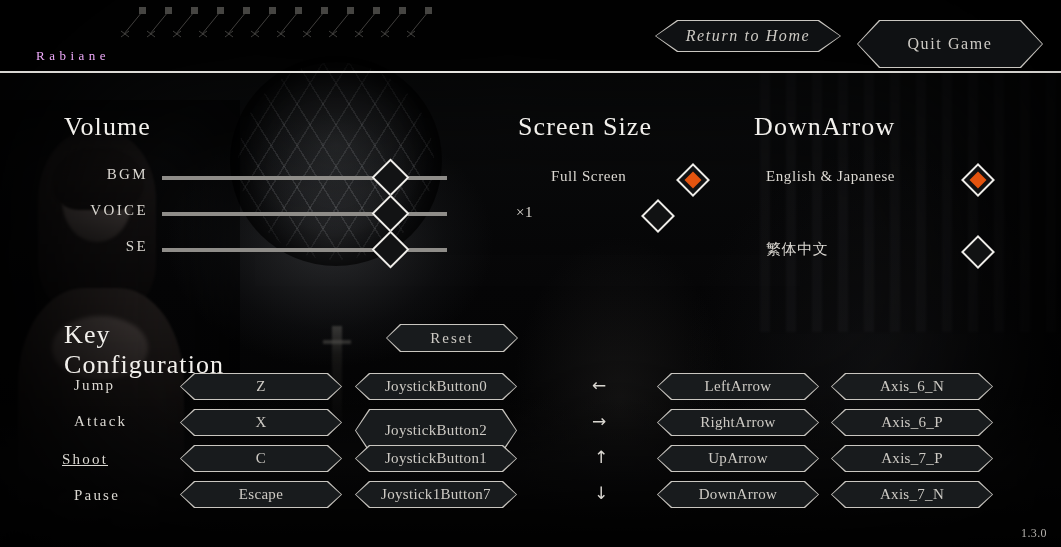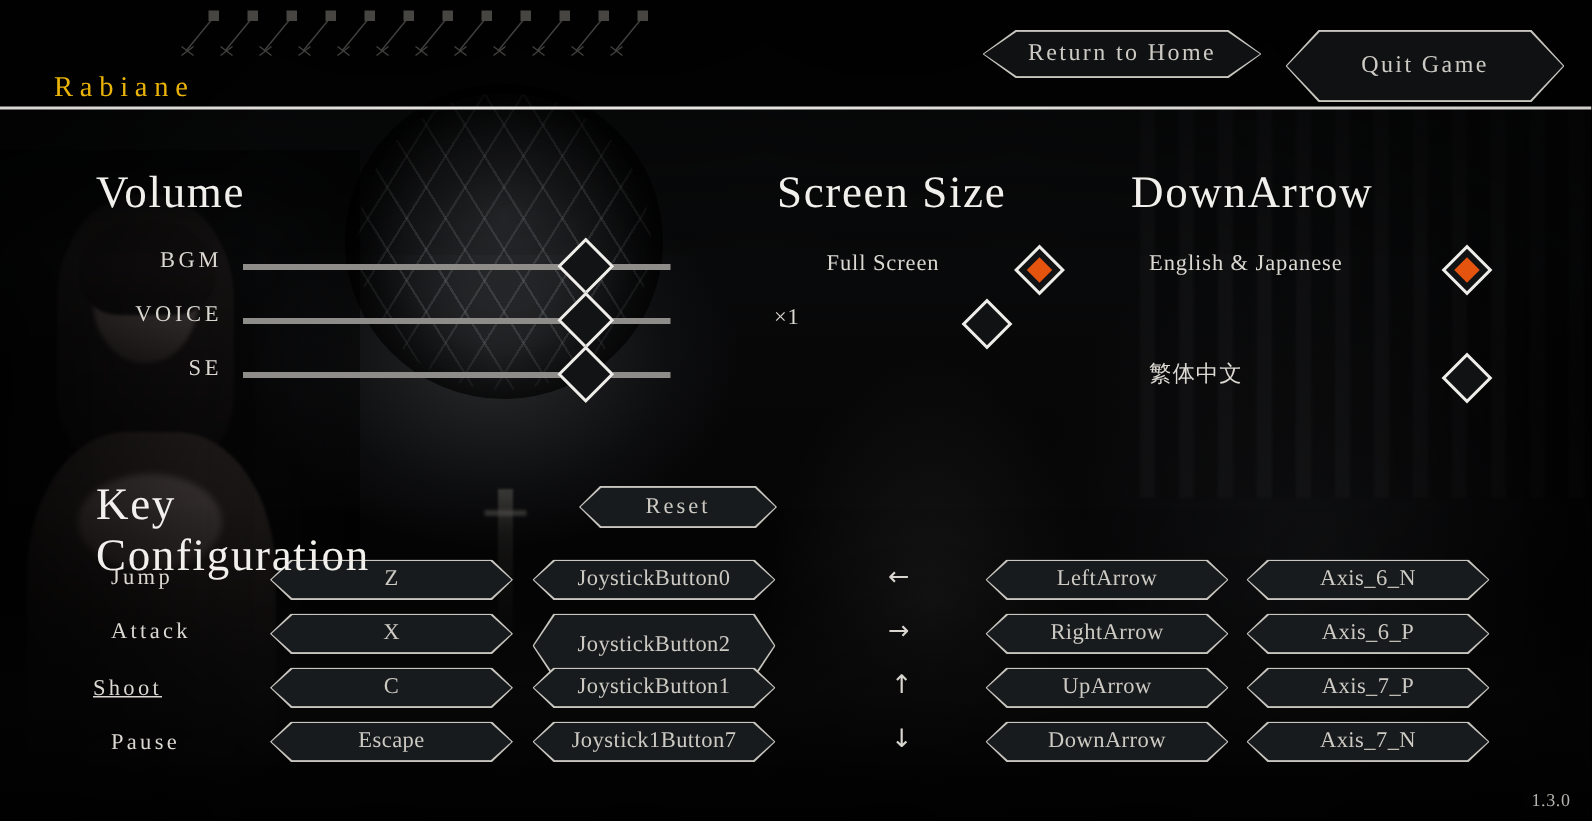--- a/index.html
+++ b/index.html
@@ -101,21 +101,21 @@
     position:absolute; left:120px; top:4px; width:320px; height:44px;
     opacity:.5;
   }
   #title {
     position:absolute; left:28px; top:20px;
     font-size:25px; letter-spacing:1.2px; color:#f4f2ee;
     text-shadow:0 0 6px rgba(255,255,255,.25);
   }
   #subtitle {
     position:absolute; left:36px; top:48px;
-    font-size:19px; letter-spacing:4.5px; color:#eab308;
+    font-size:13px; letter-spacing:4.5px; color:#f0abfc;
   }
   #hdr-rule {
     position:absolute; left:0; top:71px; width:1061px; height:2px;
     background:linear-gradient(90deg,#d8d6d2 0%, #e8e6e2 40%, #cfcdc9 100%);
   }
   #hdr-buttons { position:absolute; right:18px; top:20px; display:flex; gap:16px; }
   .hexwrap { position:relative; display:inline-block; }
   .hexwrap .edge{
     position:absolute; inset:0;
     clip-path:polygon(14px 0, calc(100% - 14px) 0, 100% 50%, calc(100% - 14px) 100%, 14px 100%, 0 50%);
@@ -134,21 +134,21 @@
     width:100%; height:100%;
     color:#cdcac4; cursor:pointer; user-select:none;
   }
   .hdr-hex { width:186px; height:32px; font-size:16px; letter-spacing:1.6px; }
   .hdr-hex .edge, .hdr-hex .fill{
     clip-path:polygon(22px 0, calc(100% - 22px) 0, 100% 50%, calc(100% - 22px) 100%, 22px 100%, 0 50%);
   }
   .hdr-hex .fill{ background:#0f1113; }
 
   
-  .sec-title { position:absolute; font-size:30px; letter-spacing:1.1px; color:#f2f0ec; z-index:3; }
+  .sec-title { position:absolute; font-size:26px; letter-spacing:1.1px; color:#f2f0ec; z-index:3; }
 
   
   #volume-section { position:absolute; left:0; top:0; z-index:3; }
   .vol-row { position:absolute; height:24px; }
   .vol-label { position:absolute; left:0; top:0; width:94px; text-align:right;
     font-size:15px; letter-spacing:2.4px; color:#dbd8d2; }
   .vol-slider { position:absolute; left:108px; top:10px; width:285px; height:4px; }
   .vol-track { position:absolute; left:0; top:0; width:100%; height:4px; background:#8f8d89; }
   .vol-handle {
     position:absolute; top:-12px; width:27px; height:27px;
@@ -221,21 +221,21 @@
         <use href="#spear" x="208"></use>
         <use href="#spear" x="234"></use>
       <use href="#spear" x="260"></use>
         <use href="#spear" x="286"></use>
     </g>
   </svg>
 
   <div id="subtitle">Rabiane</div>
 
   <div id="hdr-buttons">
-    <div class="hexwrap hdr-hex" style="width:186px;height:32px;">
+    <div class="hexwrap hdr-hex" style="width:186px;height:32px;font-style:italic;">
       <div class="edge"></div>
         <div class="fill"></div>
       <div class="lbl">Return to Home</div>
     </div>
     <div class="hexwrap hdr-hex" style="width:186px;height:48px;">
       <div class="edge"></div>
         <div class="fill"></div>
       <div class="lbl">Quit Game</div>
     </div>
   </div>

